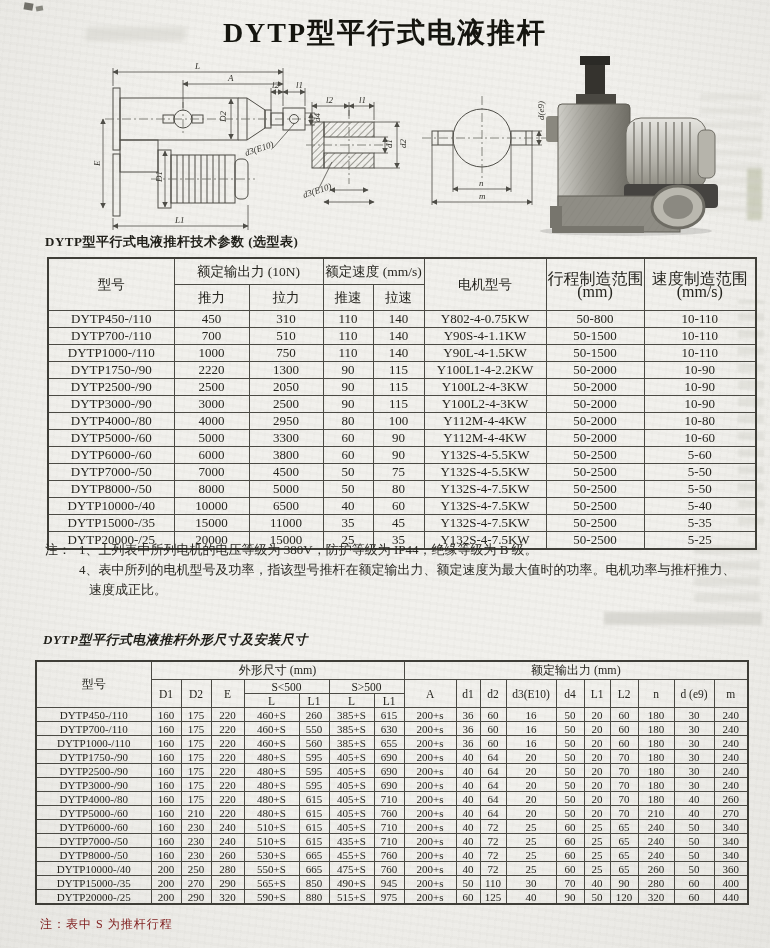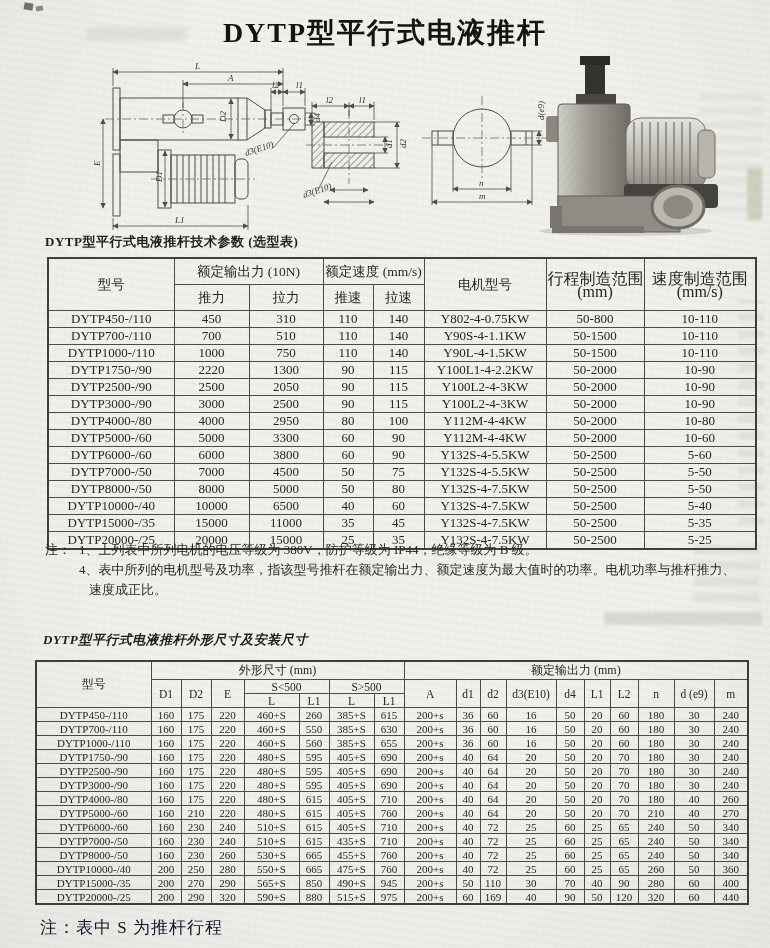--- a/index.html
+++ b/index.html
@@ -23,21 +23,21 @@
   #t1 tbody td{font-size:13px;height:15px;}
   #t2{left:35px;top:660px;width:712px;border:2px solid #3f3e38;}
   #t2 thead th{font-size:12px;height:16px;}
   #t2 .subhdr{height:13px;font-size:11.5px;}
   #t2 tbody td{font-size:11px;height:13px;}
   .unit-line{font-size:16px;line-height:13px;}
   .notes{position:absolute;left:45px;top:540px;width:700px;font-size:13px;line-height:20px;color:#2a2923;}
   .notes .lbl{position:absolute;left:0;top:0;}
   .notes .nline{margin-left:34px;white-space:nowrap;}
   .notes .cont{margin-left:44px;}
-  .bottom-note{position:absolute;left:40px;top:916px;font-size:17px;color:#0f172a;letter-spacing:1px;}
+  .bottom-note{position:absolute;left:40px;top:916px;font-size:12px;color:#7f1d1d;letter-spacing:1px;}
   svg{position:absolute;overflow:visible;}
   #dw1{left:95px;top:58px;}
   #dw2{left:302px;top:86px;}
   #dw3{left:420px;top:92px;}
   #photo{left:528px;top:56px;}
   .speck{position:absolute;background:#55544c;}
   .s1{left:24px;top:3px;width:9px;height:7px;transform:rotate(10deg);opacity:.8;}
   .s2{left:36px;top:6px;width:7px;height:5px;transform:rotate(-10deg);opacity:.65;}
   .bleed{position:absolute;pointer-events:none;}
   .b1{left:86px;top:27px;width:100px;height:14px;background:#d2d1ca;opacity:.5;filter:blur(2px);transform:skewX(-8deg);}
@@ -745,21 +745,21 @@
           <td>DYTP20000-/25</td>
           <td>200</td>
           <td>290</td>
           <td>320</td>
           <td>590+S</td>
           <td>880</td>
           <td>515+S</td>
           <td>975</td>
           <td>200+s</td>
           <td>60</td>
-          <td>169</td>
+          <td>125</td>
           <td>40</td>
           <td>90</td>
           <td>50</td>
           <td>120</td>
           <td>320</td>
           <td>60</td>
           <td>440</td>
         </tr>
       </tbody>
   </table>

